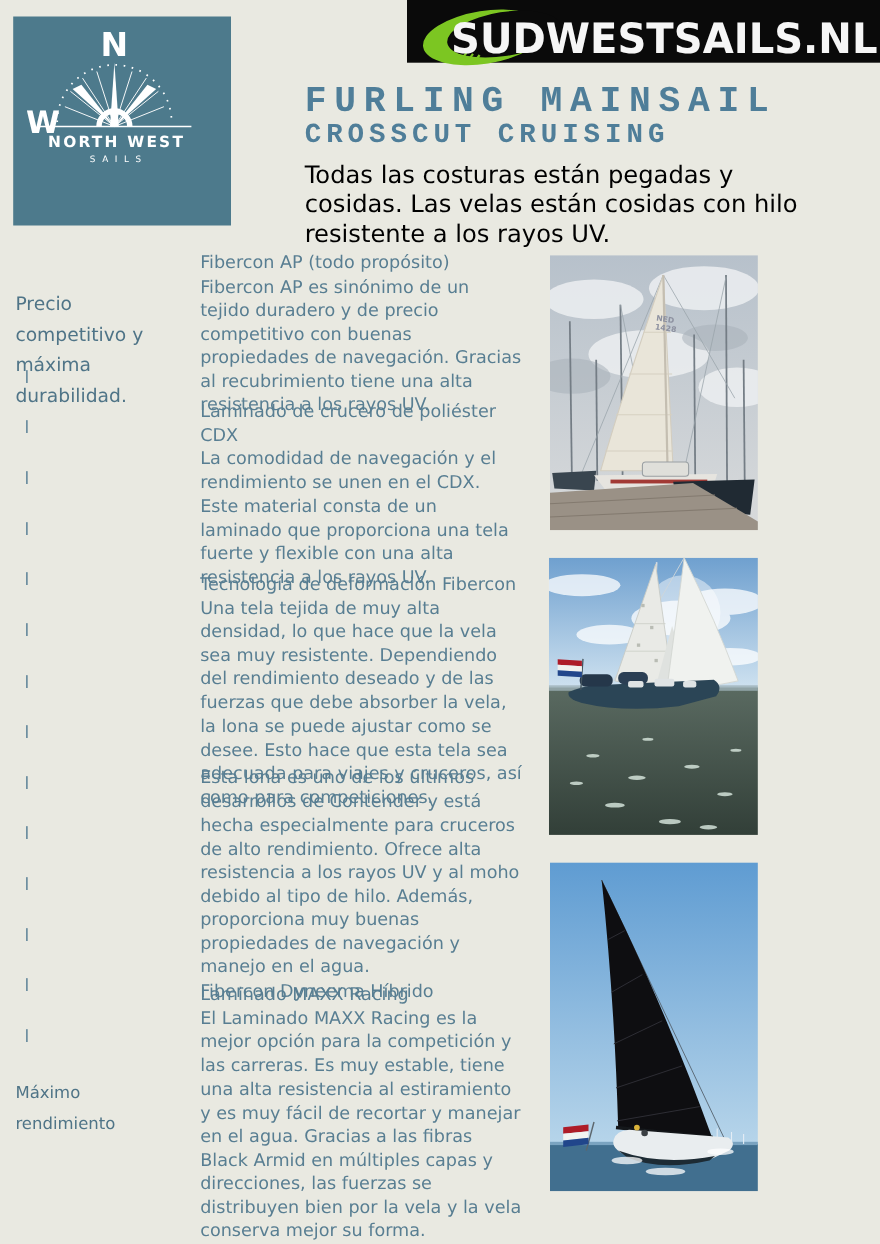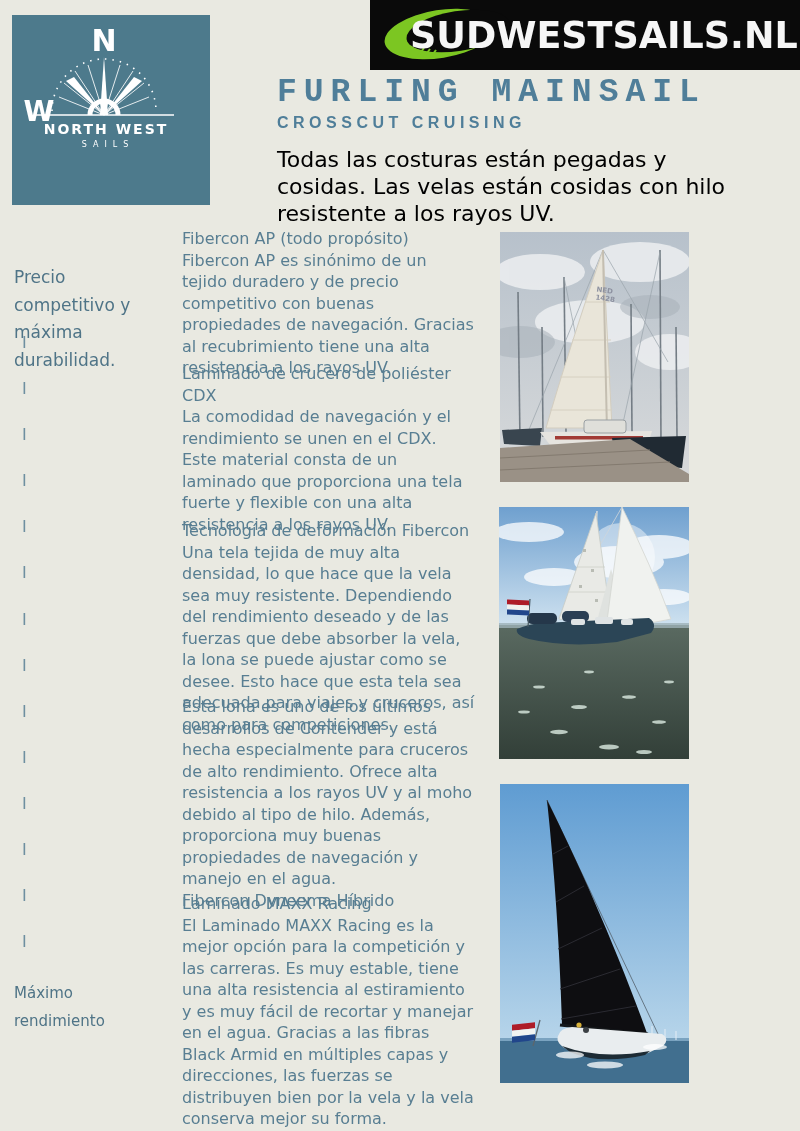--- a/index.html
+++ b/index.html
@@ -2,21 +2,21 @@
 <html><head>
 <meta charset="utf-8">
 <style>
   html,body{margin:0;padding:0;}
   .page{
     position:relative;width:800px;height:1131px;background:#e9e9e1;
     overflow:hidden;font-family:"DejaVu Sans","Liberation Sans",sans-serif;
   }
   
   .brand-banner{
-    position:absolute;left:370px;top:0;width:430px;height:70px;
+    position:absolute;left:370px;top:0;width:430px;height:57px;
     background:#0a0a0a;display:flex;align-items:center;
   }
   .swoosh-wrap{position:absolute;left:8px;top:4px;width:140px;height:62px;}
   .brand-text{
     position:absolute;left:40px;top:0;width:388px;height:70px;
     display:flex;align-items:center;
     color:#f6f6f6;font-weight:bold;font-size:38px;letter-spacing:0px;
     font-family:"DejaVu Sans","Liberation Sans",sans-serif;
     transform:scaleX(.96);transform-origin:left center;white-space:nowrap;
   }
@@ -25,22 +25,22 @@
     position:absolute;left:12px;top:15px;width:198px;height:190px;
     background:#4d7a8c;
   }
   
   .title-block{position:absolute;left:277px;top:76px;color:#4f7e99;}
   .title-1{
     font-family:Liberation Mono, monospace;
     font-weight:bold;font-size:33px;letter-spacing:7px;line-height:34px;white-space:nowrap;
   }
   .title-2{
-    font-family:Liberation Sans, sans-serif;
-    font-weight:bold;font-size:16px;letter-spacing:4.5px;line-height:26px;white-space:nowrap;
+    font-family:Liberation Mono, monospace;
+    font-weight:bold;font-size:25px;letter-spacing:4.5px;line-height:26px;white-space:nowrap;
   }
   .intro{
     position:absolute;left:277px;top:146px;width:470px;
     color:#000000;font-size:22px;line-height:27px;
   }
   
   .sidebar-top{
     position:absolute;left:14px;top:224px;width:150px;
     color:#4f7487;font-size:17px;line-height:27.5px;margin-top:40px;
   }

